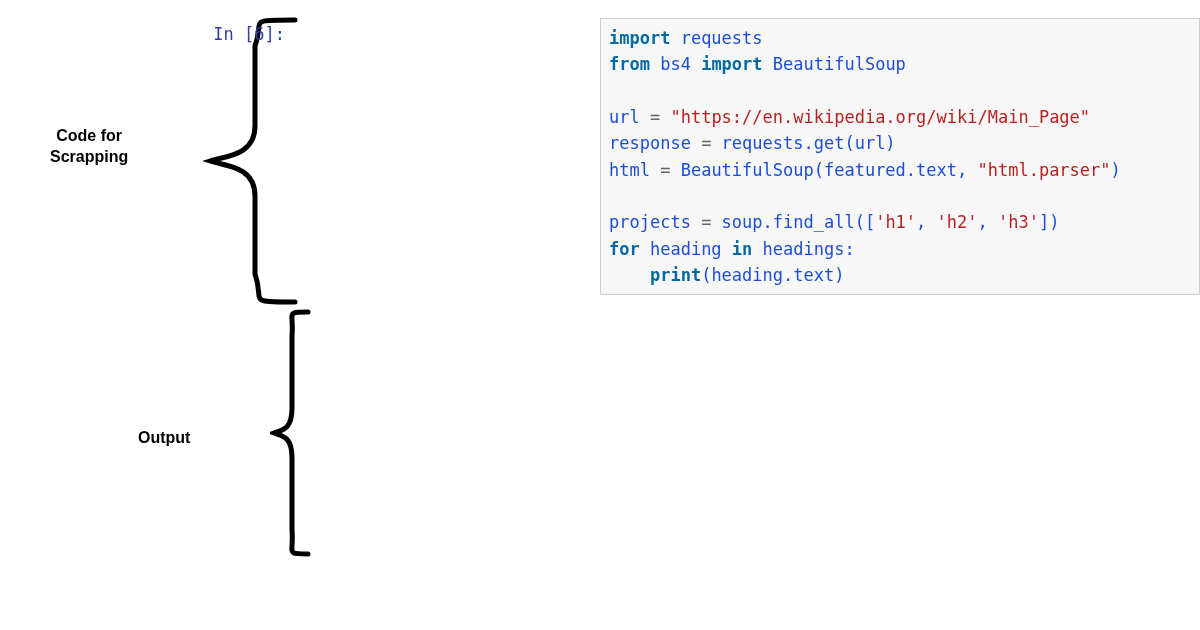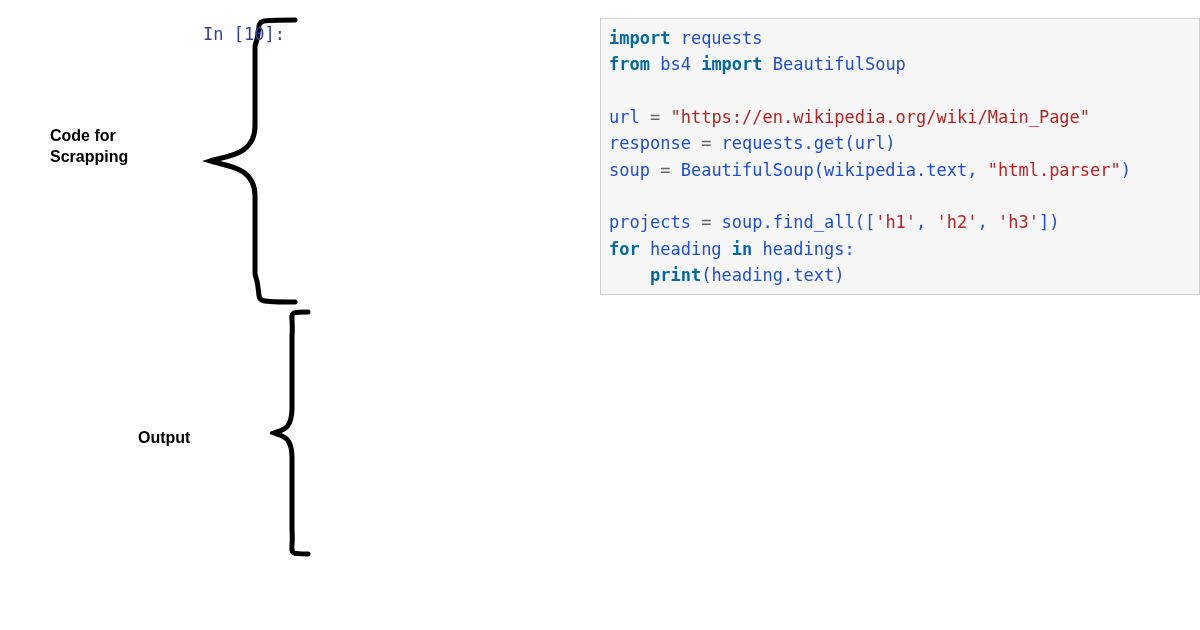--- a/index.html
+++ b/index.html
@@ -24,21 +24,21 @@
     }
     .label-area {
       width: 185px;
       position: relative;
       flex-shrink: 0;
     }
     .side-label {
       position: absolute;
       font-weight: 700;
       font-size: 16px;
-      text-align: left;
+      text-align: center;
       line-height: 1.3;
     }
     .brace-area {
       width: 115px;
       position: relative;
       flex-shrink: 0;
     }
     .prompt {
       font-family: "DejaVu Sans Mono", Menlo, Consolas, monospace;
       font-size: 17px;
@@ -96,28 +96,28 @@
     <div class="label-area" style="height: 280px;">
       <div class="side-label" style="top: 108px; left: 50px; white-space: pre;">Code for
 Scrapping</div>
     </div>
     <div class="brace-area" style="left: 0;">
       <svg class="brace-svg" style="left: 0; top: -2px;" width="120" height="290" viewBox="0 0 120 290">
         <path d="M 110 4 C 60 4, 80 4, 70 30 L 70 110 C 70 140, 40 140, 25 145 C 40 150, 70 150, 70 180 L 70 258 C 80 286, 60 286, 110 286"></path>
       </svg>
     </div>
 
-    <div class="prompt">In [10]:</div>
+    <div class="prompt">In [6]:</div>
 
     <div class="codebox"><span class="kw">import</span><span class="nm"> requests</span>
 <span class="kw">from</span><span class="nm"> bs4 </span><span class="kw">import</span><span class="nm"> BeautifulSoup</span>
 <span></span>
 <span class="nm">url </span><span class="op">=</span><span class="str"> "https://en.wikipedia.org/wiki/Main_Page"</span>
 <span class="nm">response </span><span class="op">=</span><span class="nm"> requests.get(url)</span>
-<span class="nm">soup </span><span class="op">=</span><span class="nm"> BeautifulSoup(wikipedia.text, </span><span class="str">"html.parser"</span><span class="nm">)</span>
+<span class="nm">html </span><span class="op">=</span><span class="nm"> BeautifulSoup(featured.text, </span><span class="str">"html.parser"</span><span class="nm">)</span>
 <span></span>
 <span class="nm">projects </span><span class="op">=</span><span class="nm"> soup.find_all([</span><span class="str">'h1'</span><span class="nm">, </span><span class="str">'h2'</span><span class="nm">, </span><span class="str">'h3'</span><span class="nm">])</span>
 <span class="kw">for</span><span class="nm"> heading </span><span class="kw">in</span><span class="nm"> headings:</span>
 <span>    </span><span class="kw">print</span><span class="nm">(heading.text)</span></div>
   </div>
 
   <div class="cell-row" style="position: relative;">
     <div class="label-area" style="height: 270px; padding-left: 40px;">
       <div class="side-label" style="top: 130px; left: 138px;">Output</div>
     </div>

